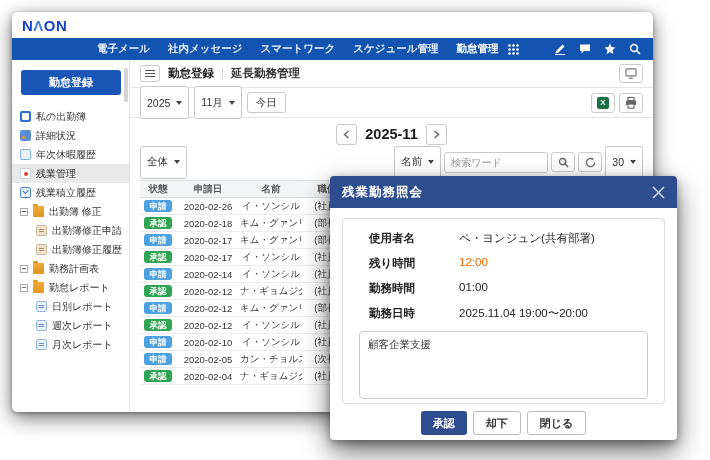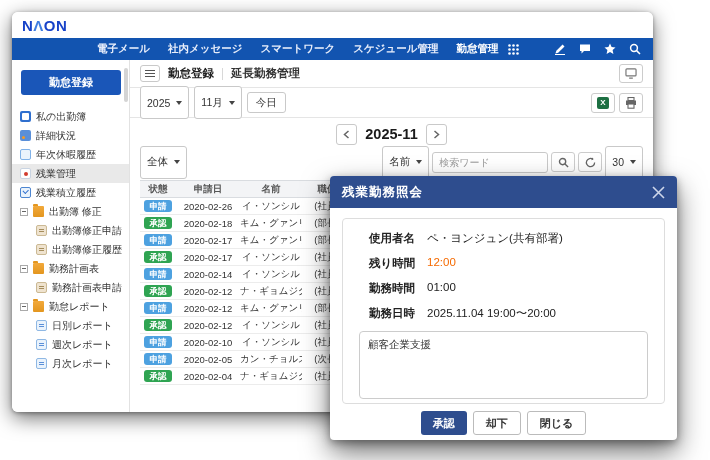--- a/index.html
+++ b/index.html
@@ -99,21 +99,21 @@
   .xls { width:12px; height:12px; background:#1d6f42; border-radius:2px; color:#fff; font-size:8px;
     font-weight:bold; display:flex; align-items:center; justify-content:center; }
 
   .monthnav-row { height:32px; display:flex; align-items:center; justify-content:center; gap:8px; }
   .mn-btn { width:21px; height:21px; border:1px solid #c9c9c9; border-radius:3px; background:#fff;
     display:flex; align-items:center; justify-content:center; cursor:pointer; }
   .mn-label { font-size:14.5px; font-weight:800; color:#1b1b1b; }
 
   .filter-row { position:relative; display:flex; align-items:center; padding:0 10px; height:24px; }
   .filter-right { position:absolute; right:10px; display:flex; gap:3px; align-items:center; }
-  .search-input { width:116px; height:21px; border:1px solid #c9c9c9; border-radius:3px;
+  .search-input { width:104px; height:21px; border:1px solid #c9c9c9; border-radius:3px;
     font-size:10px; padding:0 6px; color:#333; font-family:inherit; }
   .search-input::placeholder { color:#999; }
 
   
   .grid-wrap { margin:6px 10px 0 10px; }
   table.grid { width:100%; border-collapse:collapse; table-layout:fixed; }
   .grid thead th { height:17px; background:#f3f4f6; border-top:1px solid #d9dce0;
     border-bottom:1px solid #d9dce0; font-size:9.5px; font-weight:700; color:#555; text-align:center; }
   .grid tbody td { height:17px; border-bottom:1px solid #ececec; font-size:9.5px; color:#333;
     text-align:center; white-space:nowrap; overflow:hidden; }
@@ -126,21 +126,21 @@
   .modal { position:absolute; left:330px; top:176px; width:347px; height:264px; background:#fff;
     border-radius:4px; overflow:hidden; z-index:50;
     box-shadow:0 12px 28px rgba(0,0,0,.55), 0 3px 8px rgba(0,0,0,.35);
     display:flex; flex-direction:column; }
   .modal-titlebar { height:29px; background:#2e4d8e; display:flex; align-items:center;
     padding:16px 12px; flex:none; }
   .modal-title { color:#fff; font-size:12.5px; font-weight:700; letter-spacing:1px; }
   .modal-close { margin-left:auto; cursor:pointer; display:flex; }
   .modal-body { flex:1; padding:10px 12px 0 12px; }
   .modal-panel { border:1px solid #ddd; border-radius:4px; height:186px; padding:12px 14px 10px 26px; }
-  .m-row { display:flex; font-size:11.5px; margin-bottom:10px; }
+  .m-row { display:flex; font-size:11.5px; margin-bottom:10px;gap:32px; }
   .m-label { width:58px; font-weight:800; color:#222; flex:none; }
   .m-value { color:#222; }
   .m-value.highlight { color:#f56a00; font-weight:400; }
   .memo-box { margin:4px 2px 0 -10px; height:68px; border:1px solid #ccc; border-radius:4px;
     padding:6px 8px; font-size:10.5px; color:#333; }
   .modal-footer { height:38px; display:flex; align-items:center; justify-content:center; gap:6px; flex:none; }
   .m-btn { height:24px; padding:0 12px; border-radius:3px; font-size:11px; font-weight:700;
     display:flex; align-items:center; cursor:pointer; }
   .m-btn.primary { background:#2e4d8e; color:#fff; }
   .m-btn.ghost { background:#fff; color:#333; border:1px solid #bbb; }
@@ -244,24 +244,20 @@
             </div>
             <div class="side-item child">
               <span class="mini doc"></span>
               <span>出勤簿修正履歴</span>
             </div>
             <div class="side-item">
               <span class="exp"></span>
               <span class="mini folder"></span>
               <span>勤務計画表</span>
             </div>
-            <div class="side-item child">
-              <span class="mini doc"></span>
-              <span>勤務計画表申請</span>
-            </div>
             <div class="side-item">
               <span class="exp"></span>
               <span class="mini folder"></span>
               <span>勤怠レポート</span>
             </div>
             <div class="side-item child">
               <span class="mini report"></span>
               <span>日別レポート</span>
             </div>
             <div class="side-item child">

